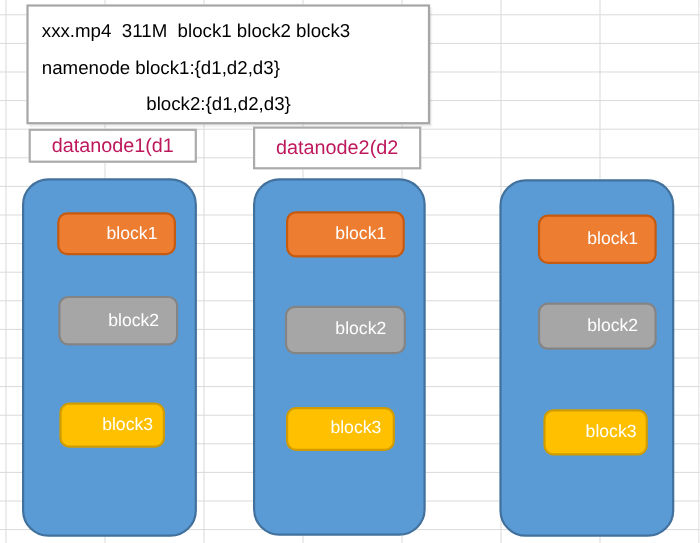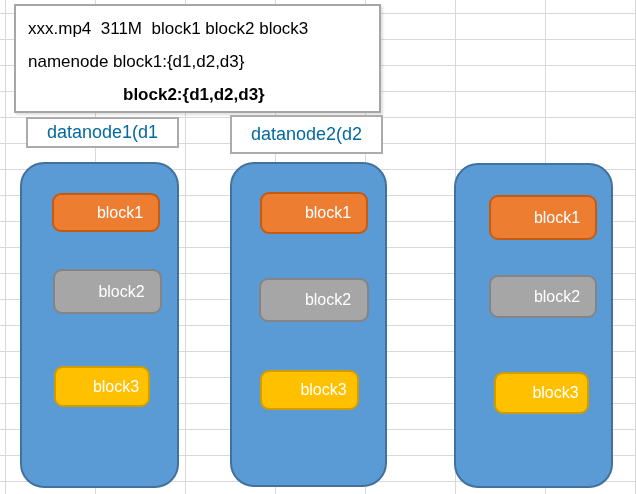--- a/index.html
+++ b/index.html
@@ -6,30 +6,30 @@
   body{font-family:"Liberation Sans", sans-serif;}
   .canvas{
     position:relative;width:636px;height:494px;overflow:hidden;background:#fff;
     background-image:
       linear-gradient(to right,#d9d9d9 1px,transparent 1px),
       linear-gradient(to bottom,#d9d9d9 1px,transparent 1px);
     background-size:90px 26px;
     background-position:5px 13px;
   }
   .note-box{
-    position:absolute;left:14px;top:4px;width:367px;height:109px;
+    position:absolute;left:24px;top:4px;width:367px;height:109px;
     box-sizing:border-box;background:#fff;border:2px solid #a6a6a6;
     box-shadow:2px 2px 2px rgba(0,0,0,0.12);
     padding:6px 0 0 12px;color:#000;
   }
   .note-line{font-size:17px;line-height:33px;white-space:pre;}
-  .note-line.indent{padding-left:95px;font-weight:bold;}
+  .note-line.indent{padding-left:95px;}
   .node-label{
     position:absolute;box-sizing:border-box;background:#fff;border:2px solid #ababab;
-    color:#0369a1;font-size:18px;text-align:center;
+    color:#be185d;font-size:18px;text-align:center;
     display:flex;align-items:center;justify-content:center;
   }
   .label-1{left:26px;top:117px;width:153px;height:31px;}
   .label-2{left:230px;top:115px;width:153px;height:39px;}
   .label-3{left:458px;top:119px;width:154px;height:35px;}
   .node-container{
     position:absolute;box-sizing:border-box;border:2px solid #41719C;
     border-radius:24px;background:#5B9BD5;
   }
   .container-1{left:20px;top:162px;width:159px;height:326px;}

